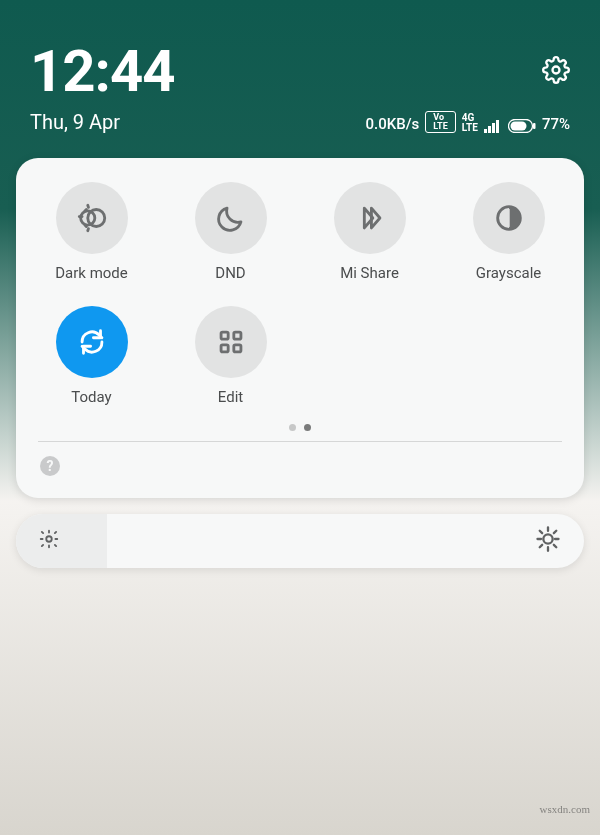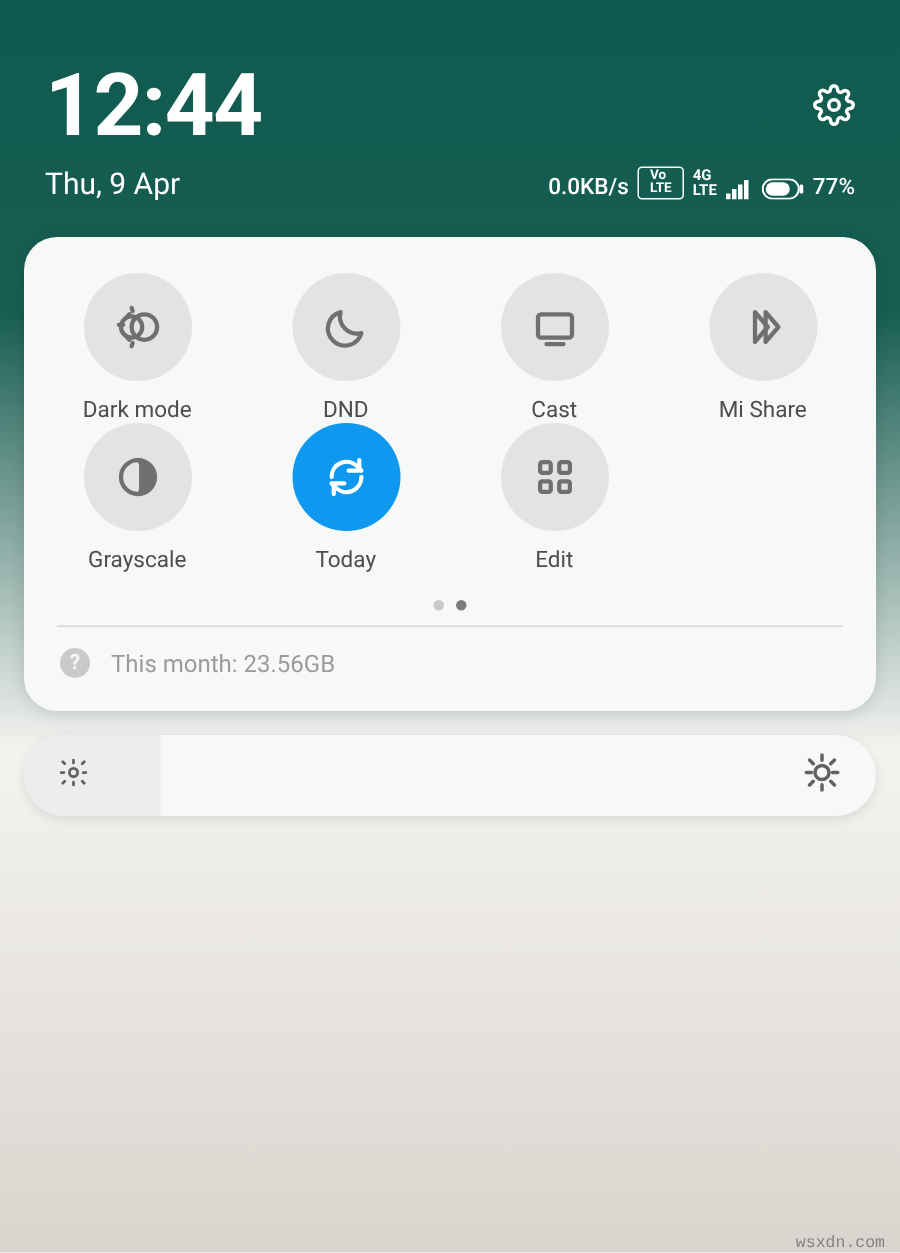--- a/index.html
+++ b/index.html
@@ -64,20 +64,21 @@
   .panel {
     margin: 10px 16px 0 16px;
     background: #f7f8f8;
     border-radius: 22px;
     padding: 24px 6px 8px 6px;
     box-shadow: 0 2px 10px rgba(0,0,0,0.12);
   }
   .grid {
     display: grid;
     grid-template-columns: repeat(4, 1fr);
+    row-gap: 24px;
     margin-bottom: 18px;
   }
   .tile {
     display: flex;
     flex-direction: column;
     align-items: center;
     overflow: hidden;
   }
   .tile-icon {
     width: 72px;
@@ -141,24 +142,24 @@
     left: 0; top: 0; bottom: 0;
     width: 16%;
     background: #eceded;
     border-radius: 30px 0 0 30px;
   }
   .brightness svg { width: 22px; height: 22px; stroke: #606263; fill: none; stroke-width: 2; stroke-linecap: round; position: relative; z-index: 1; }
   .brightness .sun-big svg { width: 28px; height: 28px; }
   .watermark {
     position: absolute;
     right: 10px;
-    bottom: 0;
+    bottom: 20px;
     font-size: 11px;
     color: rgba(60,60,60,0.55);
-    font-family: Liberation Mono, monospace;
+    font-family: Liberation Serif, serif;
   }
 </style>
 </head>
 <body>
 
 <div class="status-area">
   <div class="status-top">
     <div class="clock">12:44</div>
     <div class="gear-wrap">
       <svg class="gear" viewBox="0 0 24 24">
@@ -203,28 +204,20 @@
         <div class="tile-icon">
           <svg viewBox="0 0 24 24">
             <use href="#dnd-icon"></use>
           </svg>
         </div>
         <div class="tile-label">DND</div>
       </div>
       <div class="tile">
         <div class="tile-icon">
           <svg viewBox="0 0 24 24">
-            <use href="#cast-icon"></use>
-          </svg>
-        </div>
-        <div class="tile-label">Cast</div>
-      </div>
-      <div class="tile">
-        <div class="tile-icon">
-          <svg viewBox="0 0 24 24">
             <use href="#mi-share-icon"></use>
           </svg>
         </div>
         <div class="tile-label">Mi Share</div>
       </div>
       <div class="tile">
         <div class="tile-icon">
           <svg viewBox="0 0 24 24">
             <use href="#grayscale-icon"></use>
           </svg>
@@ -249,23 +242,20 @@
       </div>
     </div>
 
   <div class="dots">
     <div class="dot"></div>
     <div class="dot active"></div>
   </div>
   <div class="divider"></div>
   <div class="data-row">
     <span class="info-ico">?</span>
-    <span>
-      <span>This month:</span> <span>23.56GB</span>
-    </span>
   </div>
 </div>
 
 <div class="brightness">
   <div class="track"></div>
   <span class="sun-small">
     <svg viewBox="0 0 24 24">
         <circle cx="12" cy="12" r="3"></circle>
         <path d="M12 3v2M12 19v2M4.2 4.2l1.4 1.4M18.4 18.4l1.4 1.4M3 12h2M19 12h2M4.2 19.8l1.4-1.4M18.4 5.6l1.4-1.4"></path>
       </svg>

